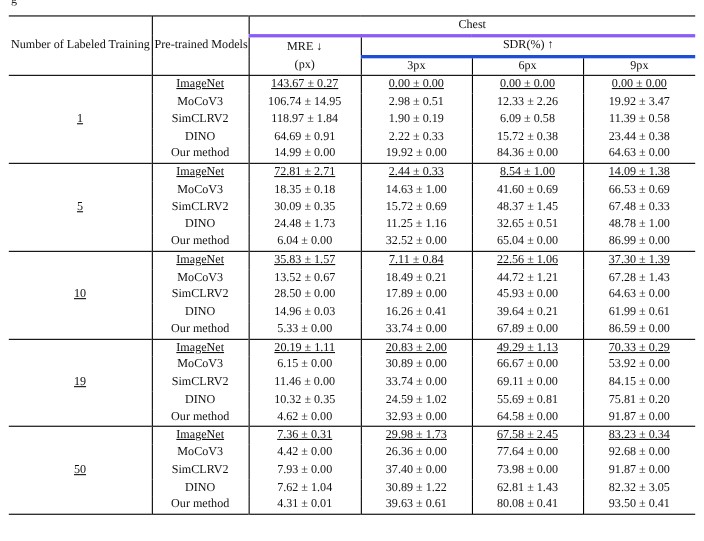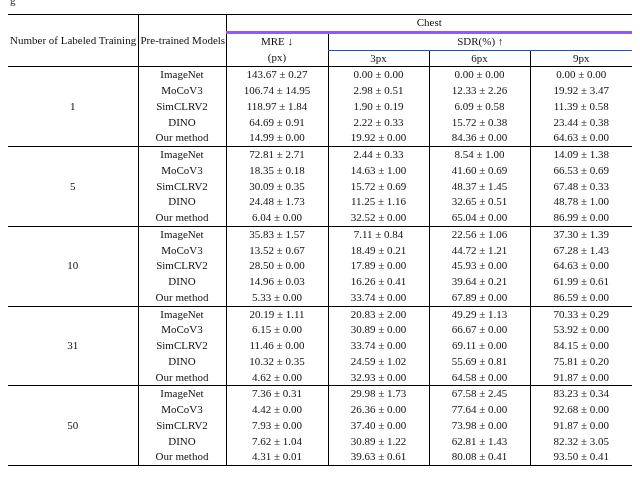--- a/index.html
+++ b/index.html
@@ -18,24 +18,24 @@
   
   col.c-samples{width:130px;} col.c-model{width:88px;}
   col.c-mre{width:102px;} col.c-s3{width:101px;} col.c-s6{width:101px;} col.c-s9{width:102px;}
   
   table.results{border-top:1.5px solid #000;border-bottom:1.5px solid #000;}
   
   .vl{border-left:1px solid #000;}
   
   .h-multiline{white-space:pre-line;line-height:1.3;}
   th.chest{font-weight:bold;border-bottom:3px solid #8b5cf6;}
-  th.sdr{border-bottom:1px solid #1d4ed8;}
+  th.sdr{border-bottom:3px solid #1d4ed8;}
   tr.header-end th{border-bottom:1.5px solid #000;}
   
-  tr.group-start td{border-top:1.5px solid #000;}
+  tr.group-start td{border-top:1.5px solid #000;text-decoration:underline;}
   tr.highlight td.value{font-weight:normal;}
   td.samples{vertical-align:middle;}
 </style>
 </head>
 <body>
 
 <div class="page">
   <div class="fragment">g</div>
 
   <table class="results">
@@ -169,21 +169,21 @@
           <td class="vl value">61.99 ± 0.61</td>
         </tr>
         <tr class="highlight">
           <td class="vl model">Our method</td>
           <td class="vl value">5.33 ± 0.00</td>
           <td class="vl value">33.74 ± 0.00</td>
           <td class="vl value">67.89 ± 0.00</td>
           <td class="vl value">86.59 ± 0.00</td>
         </tr>
         <tr class="group-start">
-          <td rowspan="5" class="samples">31</td>
+          <td rowspan="5" class="samples">19</td>
           <td class="vl model">ImageNet</td>
           <td class="vl value">20.19 ± 1.11</td>
           <td class="vl value">20.83 ± 2.00</td>
           <td class="vl value">49.29 ± 1.13</td>
           <td class="vl value">70.33 ± 0.29</td>
         </tr>
         <tr>
           <td class="vl model">MoCoV3</td>
           <td class="vl value">6.15 ± 0.00</td>
           <td class="vl value">30.89 ± 0.00</td>

